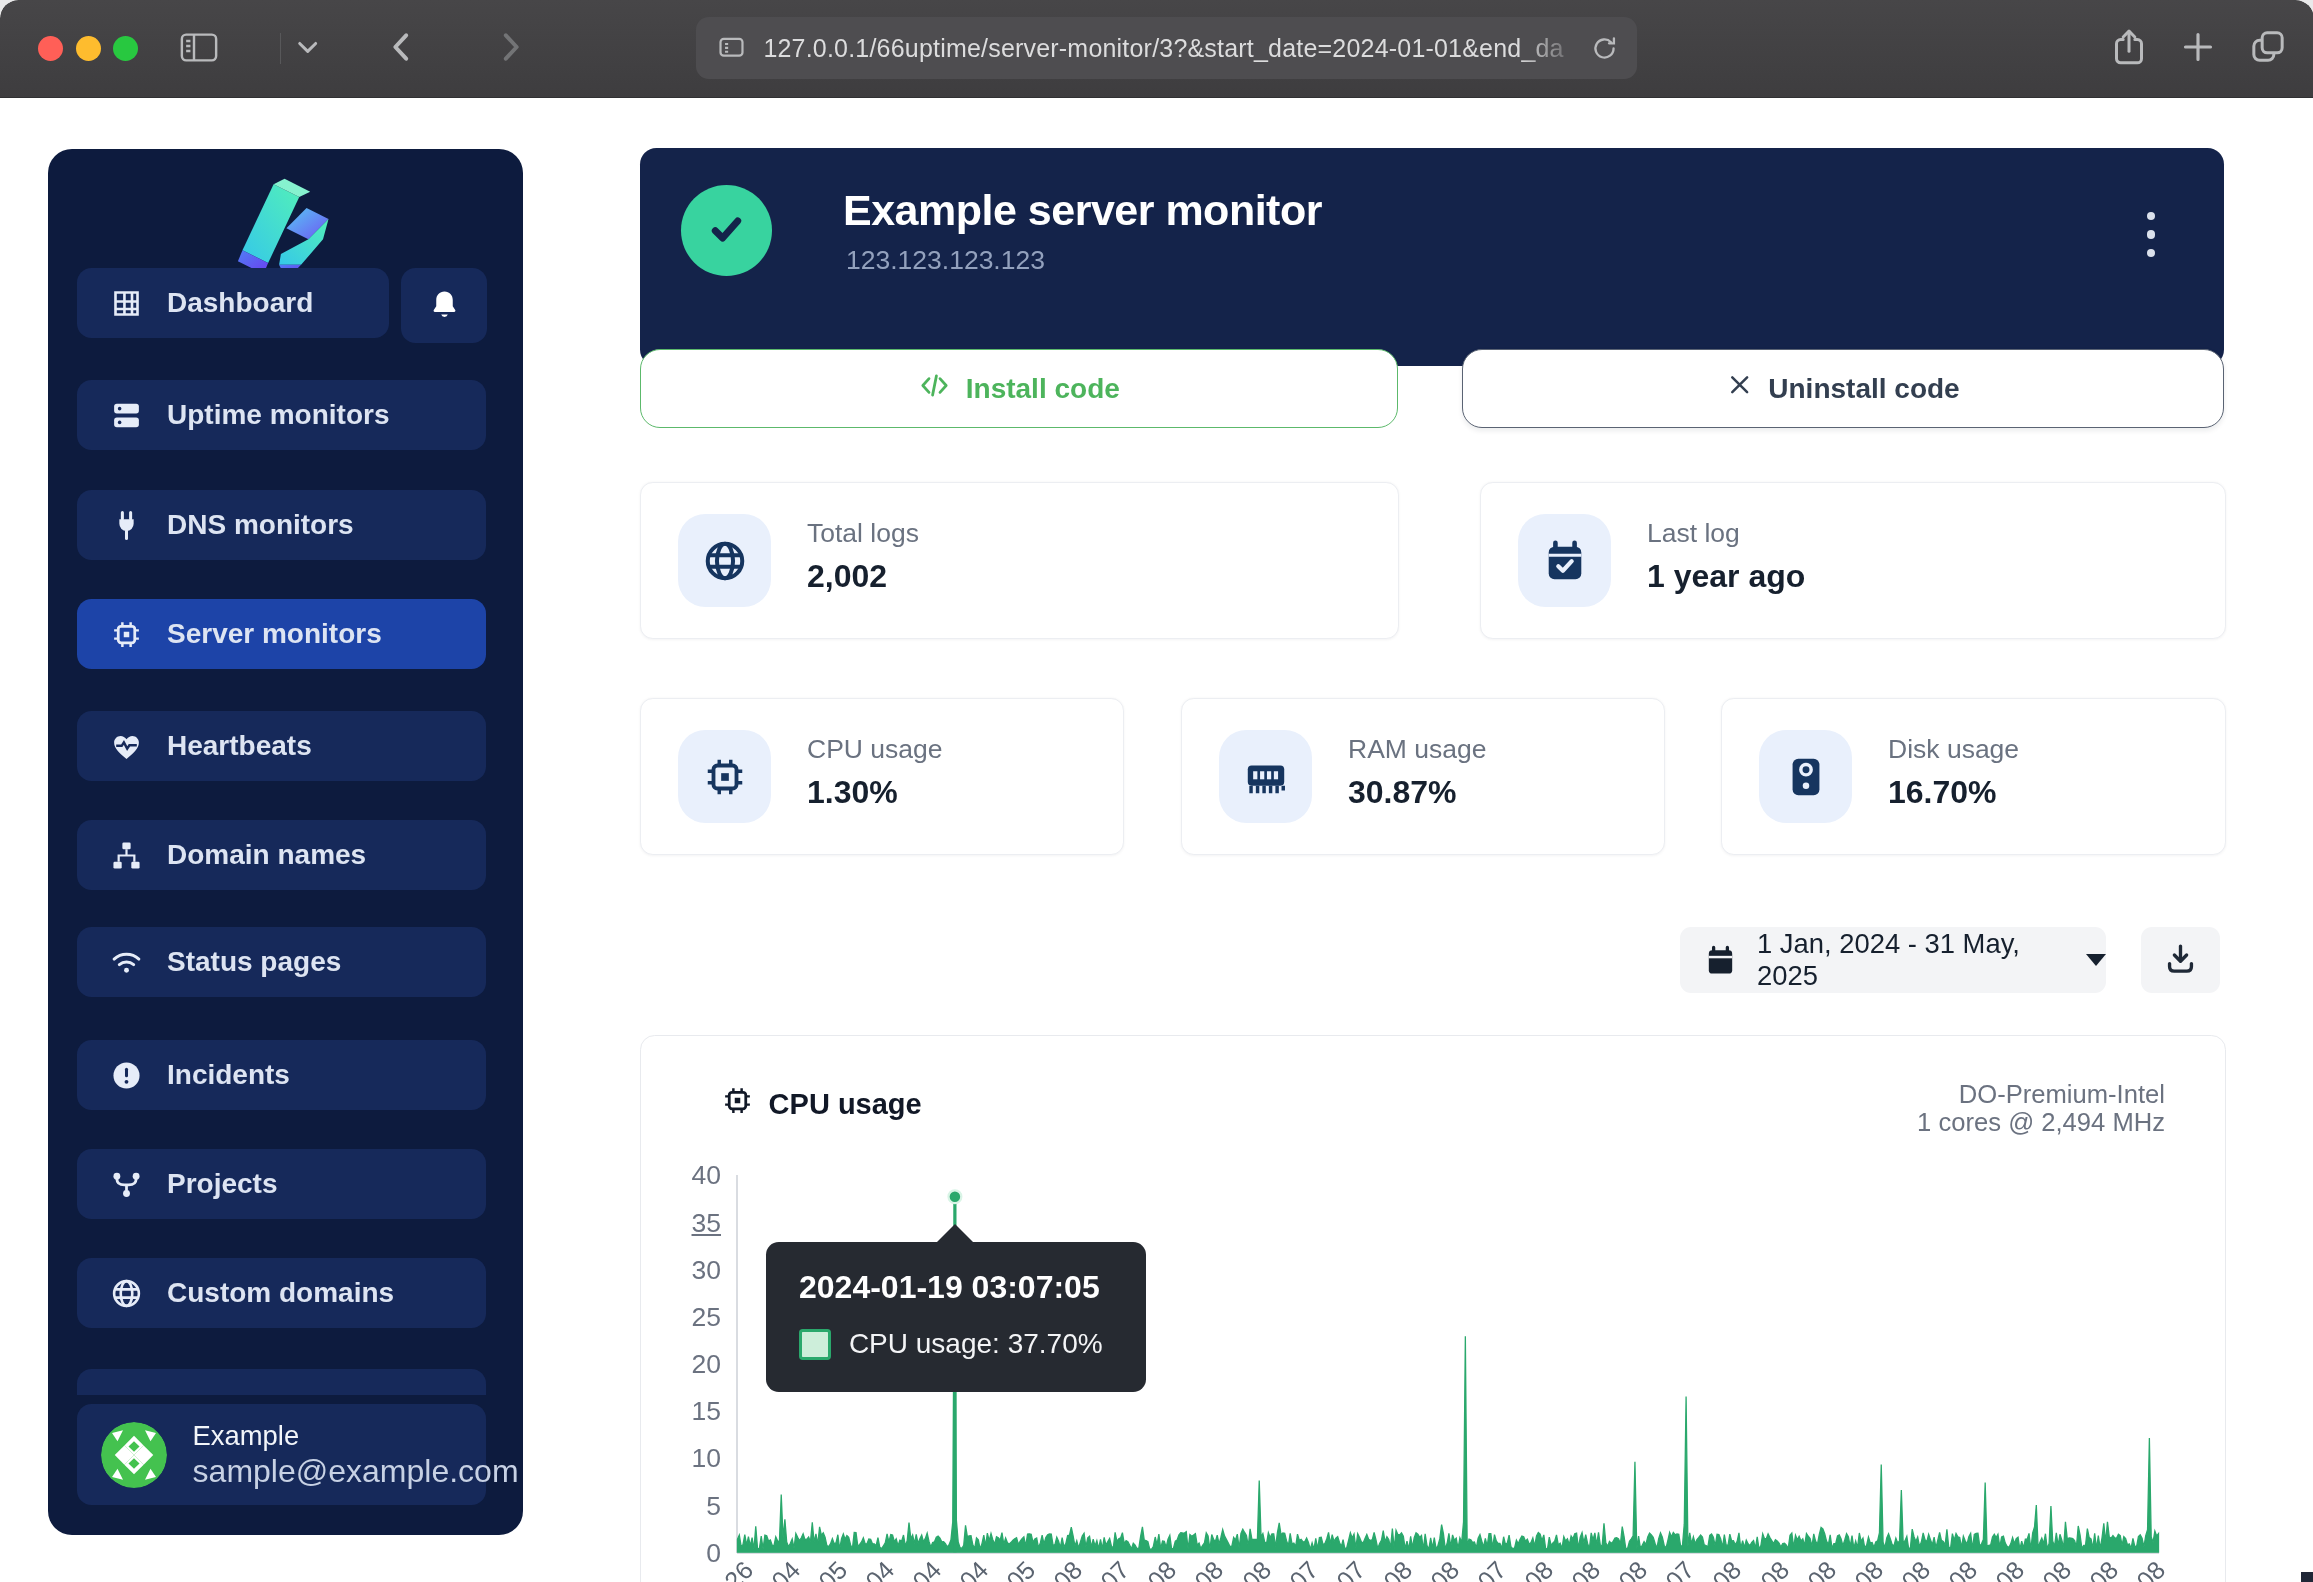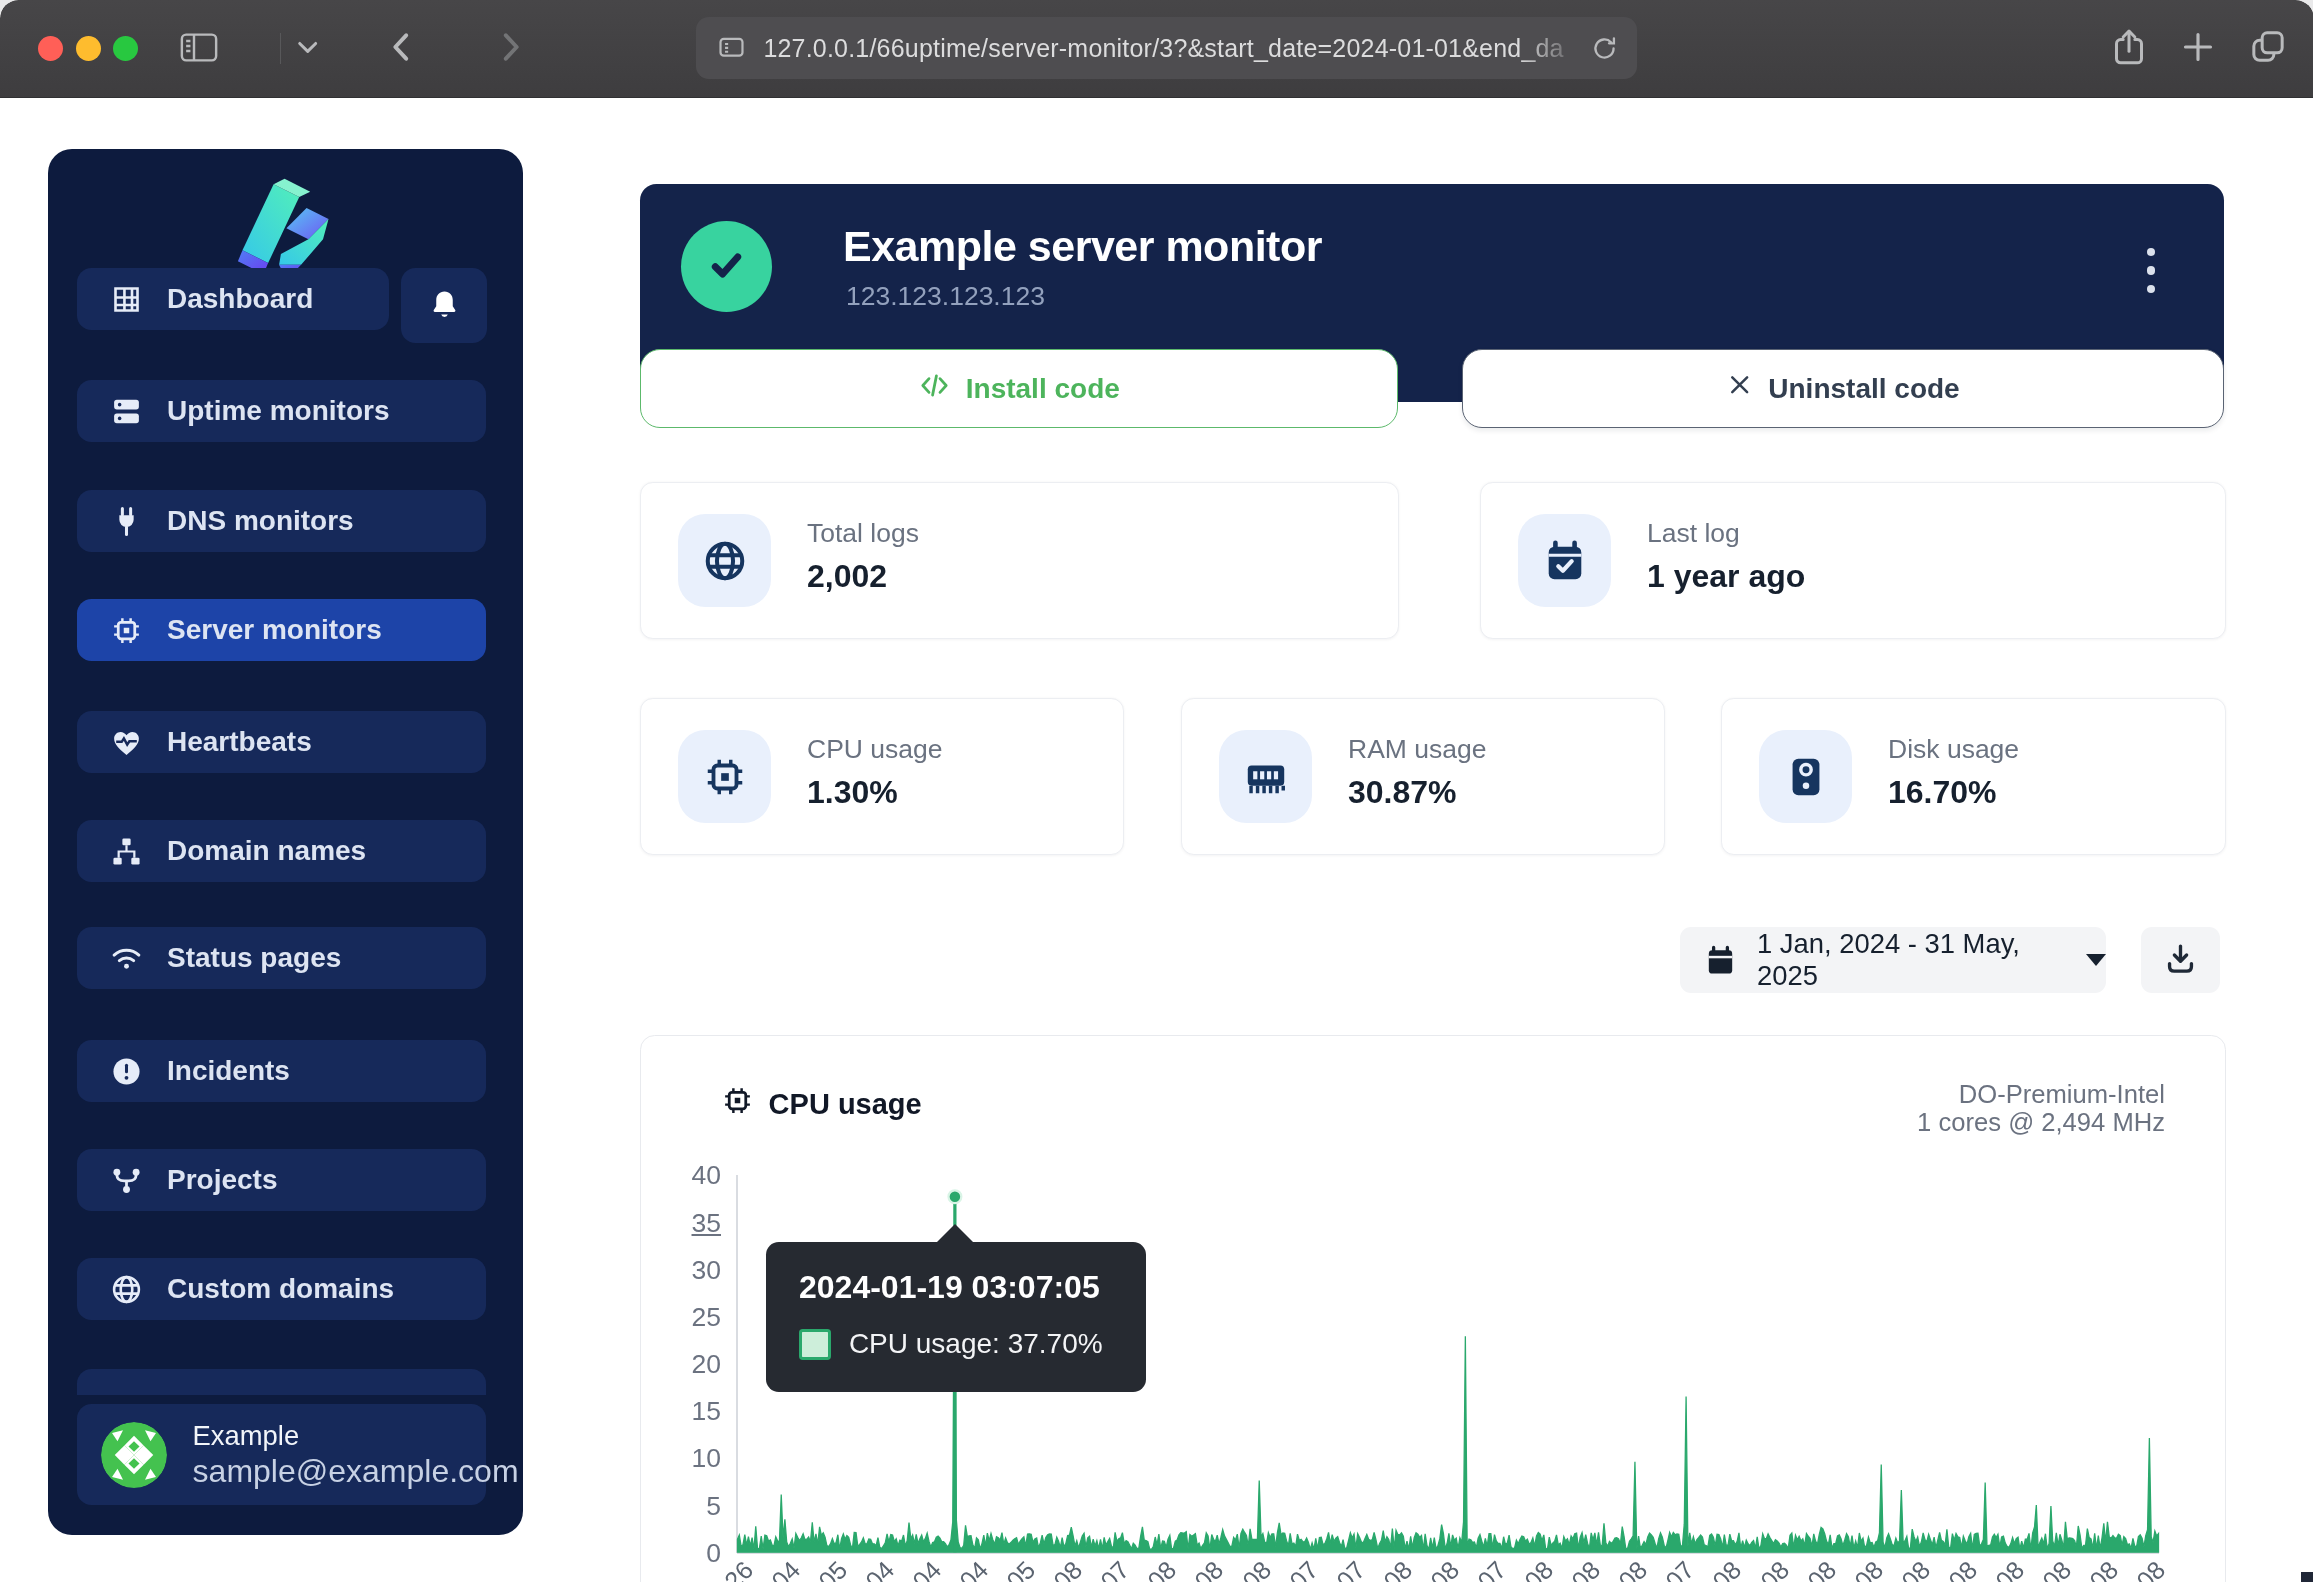--- a/index.html
+++ b/index.html
@@ -18,39 +18,39 @@
   .urlbar{position:absolute;left:696px;top:17.4px;width:941px;height:62px;background:#4e4d50;
           border-radius:12.8px;display:flex;align-items:center;color:#d8d8d9;}
   .urltext{position:relative;font-size:25px;color:#dcdcdd;white-space:nowrap;overflow:hidden;
            max-width:804px;letter-spacing:0.2px;}
   .urlfade{position:absolute;right:55px;top:0;width:64px;height:62px;
            background:linear-gradient(90deg,rgba(78,77,80,0),#4e4d50);}
   
   .sidebar{position:absolute;left:48px;top:149px;width:475px;height:1386px;background:#0d1b3e;
            border-radius:24px;}
   .logo{position:absolute;left:178px;top:25.6px;width:119px;height:101px;}
-  .navitem{position:absolute;left:29px;width:409px;height:62px;background:#16295a;border-radius:14.6px;
+  .navitem{position:absolute;left:29px;width:409px;height:70px;background:#16295a;border-radius:14.6px;
            display:flex;align-items:center;color:#dde4f2;font-size:28px;font-weight:600;cursor:pointer;}
   .navitem .nicon{width:33px;height:33px;margin:0 24px 0 33px;flex:0 0 auto;color:#e6ecf8;}
   .navitem.active{background:#1d44a8;}
   .ni1{top:119px;width:312px;}
   .bellbtn{position:absolute;left:353px;top:119px;width:86px;height:75px;background:#16295a;
            border-radius:14.6px;display:flex;align-items:center;justify-content:center;color:#fff;}
   .ni2{top:231px}.ni3{top:341px}.ni4{top:450px}.ni5{top:562px}.ni6{top:671px}
   .ni7{top:778px}.ni8{top:891px}.ni9{top:1000px}.ni10{top:1109px}
   .sliver{position:absolute;left:29px;top:1220px;width:409px;height:25.6px;background:#16295a;
           border-radius:14.6px 14.6px 0 0;}
   .usercard{position:absolute;left:29px;top:1255px;width:409px;height:101px;background:#16295a;
             border-radius:14.6px;display:flex;align-items:center;}
   .avatar{width:66px;height:66px;border-radius:50%;margin:0 25.6px 0 24px;flex:0 0 auto;overflow:hidden;}
   .uname{font-size:27.4px;font-weight:400;color:#f2f5fa;line-height:1.25;}
   .uemail{font-size:32px;color:#c7d1e4;}
   
   .headcard{position:absolute;left:640px;top:148px;width:1584px;height:218px;background:#14234a;
-            border-radius:16.4px;margin-top:36px;}
+            border-radius:16.4px;}
   .statuscircle{position:absolute;left:41px;top:37px;width:91px;height:91px;border-radius:50%;
                 background:#38d39f;display:flex;align-items:center;justify-content:center;}
   .mtitle{position:absolute;left:203px;top:38px;font-size:43px;font-weight:700;color:#fff;letter-spacing:-0.5px;}
   .mip{position:absolute;left:206px;top:97px;font-size:26.5px;color:#93a1bd;}
   .kebab{position:absolute;left:1489px;top:48px;width:44px;height:77px;display:flex;flex-direction:column;
          align-items:center;justify-content:center;gap:10px;cursor:pointer;}
   .kebab i{width:8.2px;height:8.2px;border-radius:50%;background:#dbe1ec;}
   
   .btn{position:absolute;top:349px;height:79px;border-radius:20px;display:flex;align-items:center;
        justify-content:center;font-size:28px;font-weight:600;background:#fff;cursor:pointer;box-sizing:border-box;}

